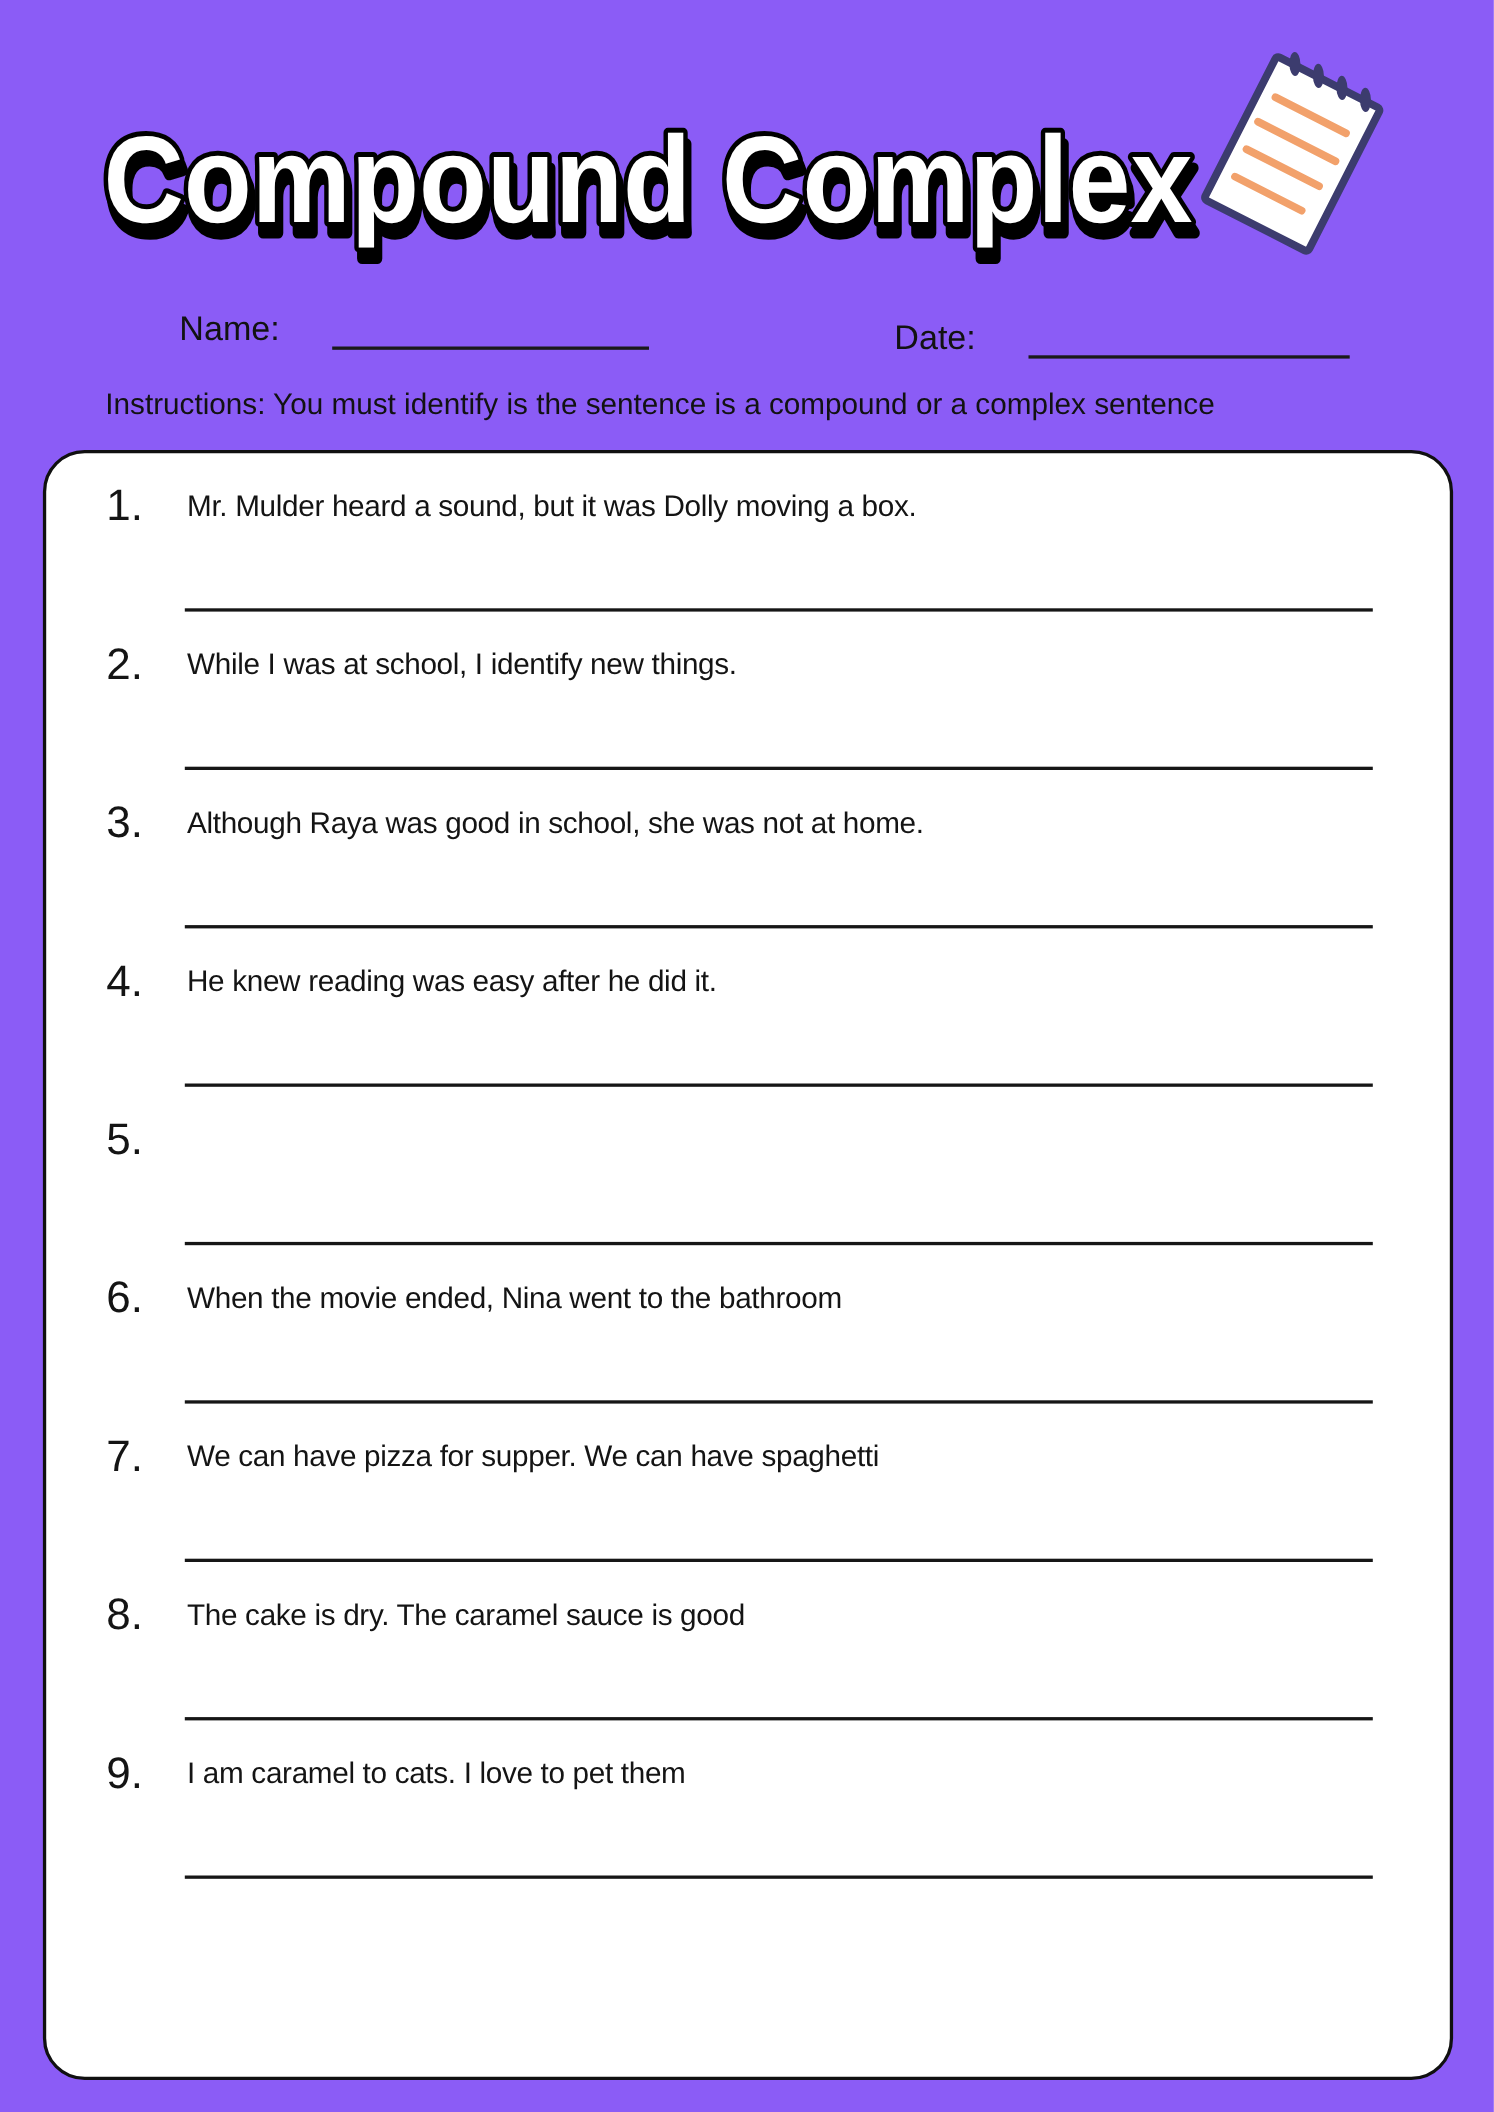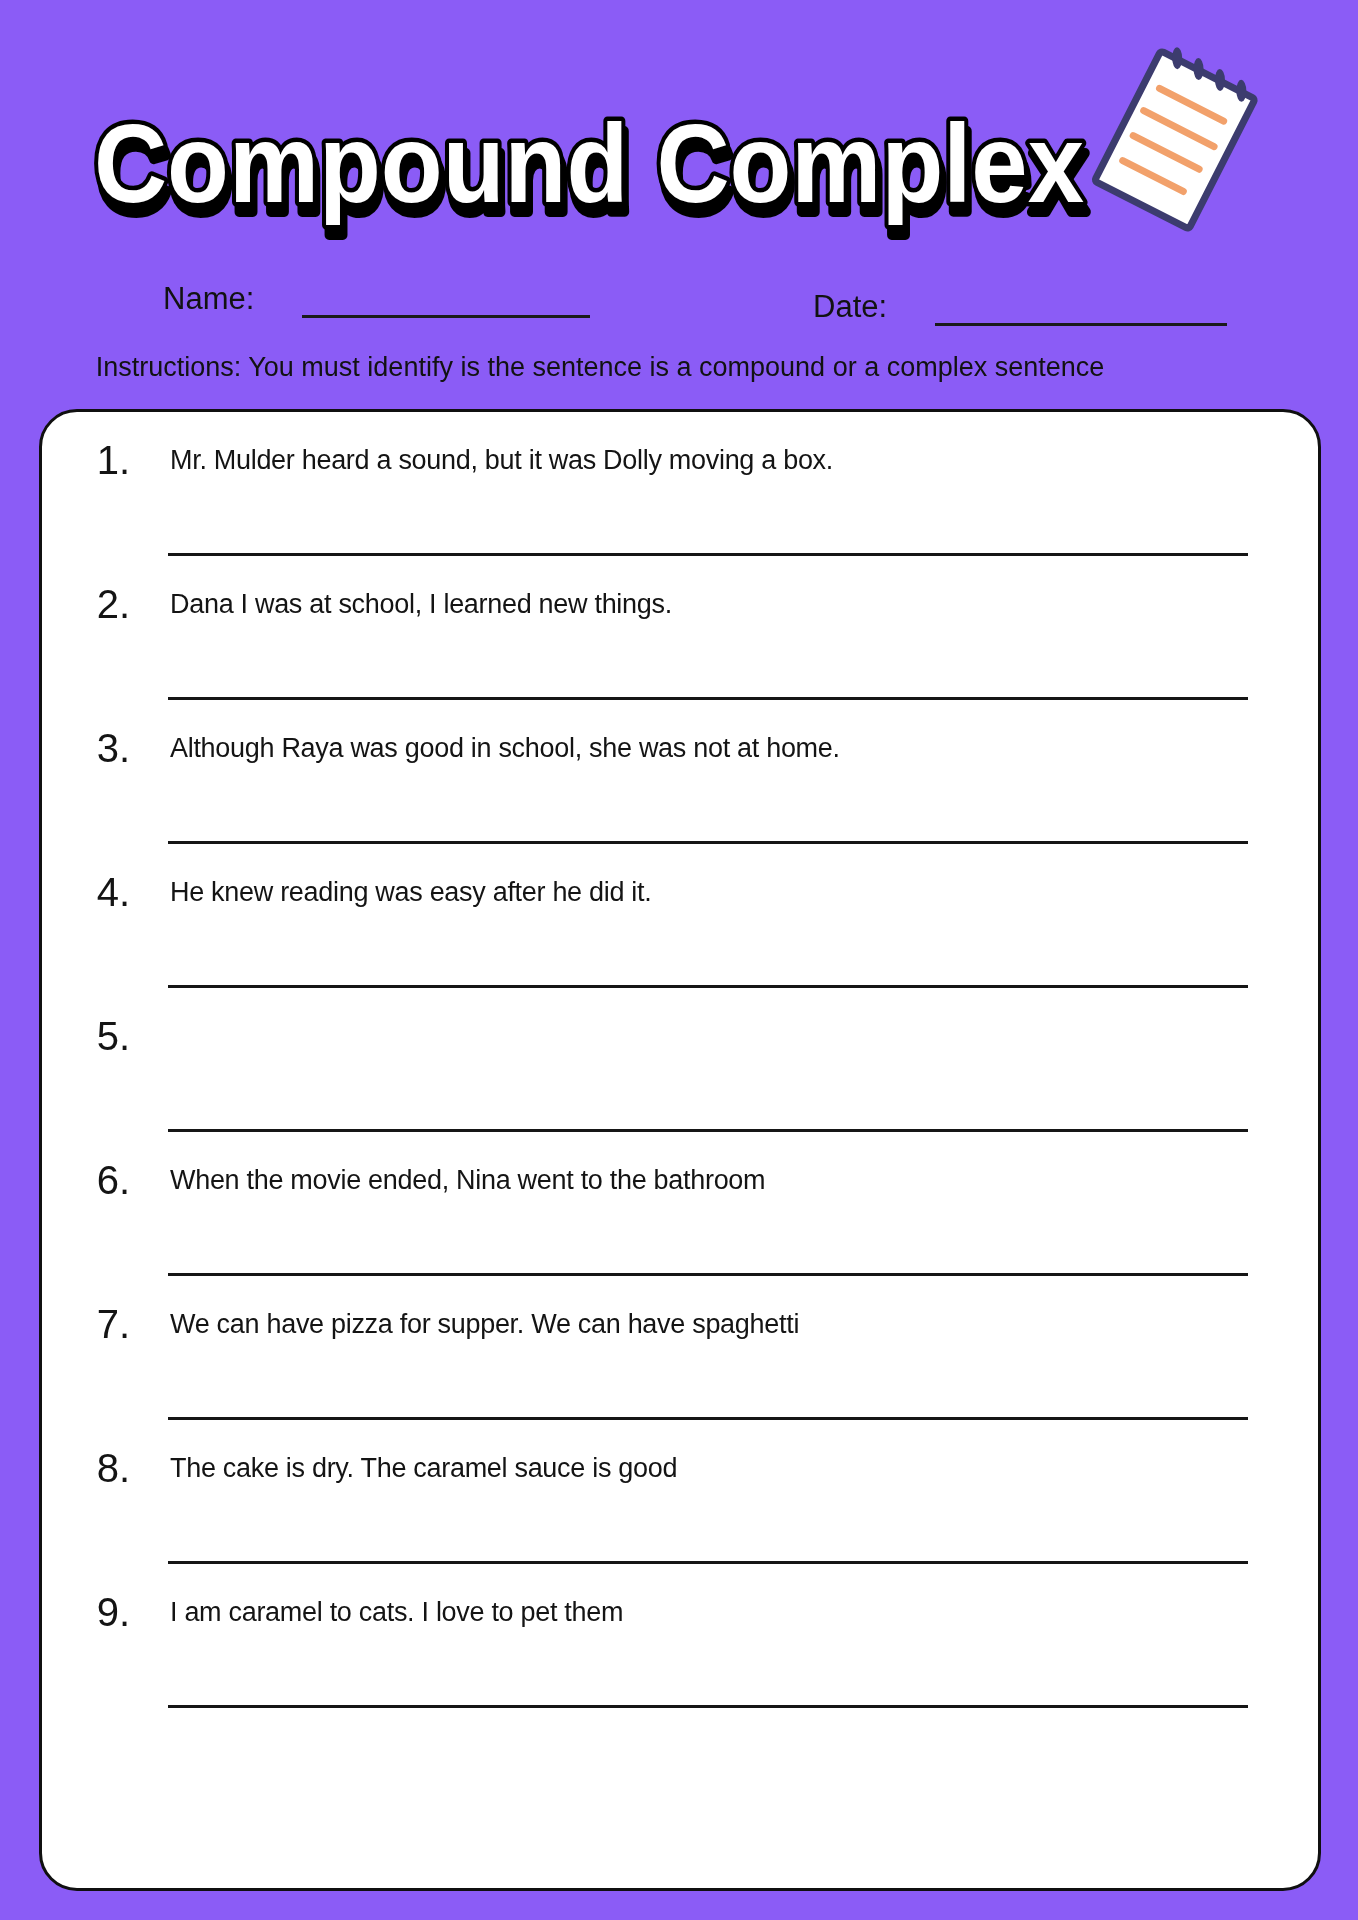--- a/index.html
+++ b/index.html
@@ -75,21 +75,21 @@
       <div class="q-row">
         <span class="q-num">1.</span>
         <span class="q-text">Mr. Mulder heard a sound, but it was Dolly moving a box.</span>
       </div>
       <div class="q-line"></div>
     </div>
 
     <div class="q-item">
       <div class="q-row">
         <span class="q-num">2.</span>
-        <span class="q-text">Dana I was at school, I learned new things.</span>
+        <span class="q-text">While I was at school, I identify new things.</span>
       </div>
       <div class="q-line"></div>
     </div>
 
     <div class="q-item">
       <div class="q-row">
         <span class="q-num">3.</span>
         <span class="q-text">Although Raya was good in school, she was not at home.</span>
       </div>
       <div class="q-line"></div>

